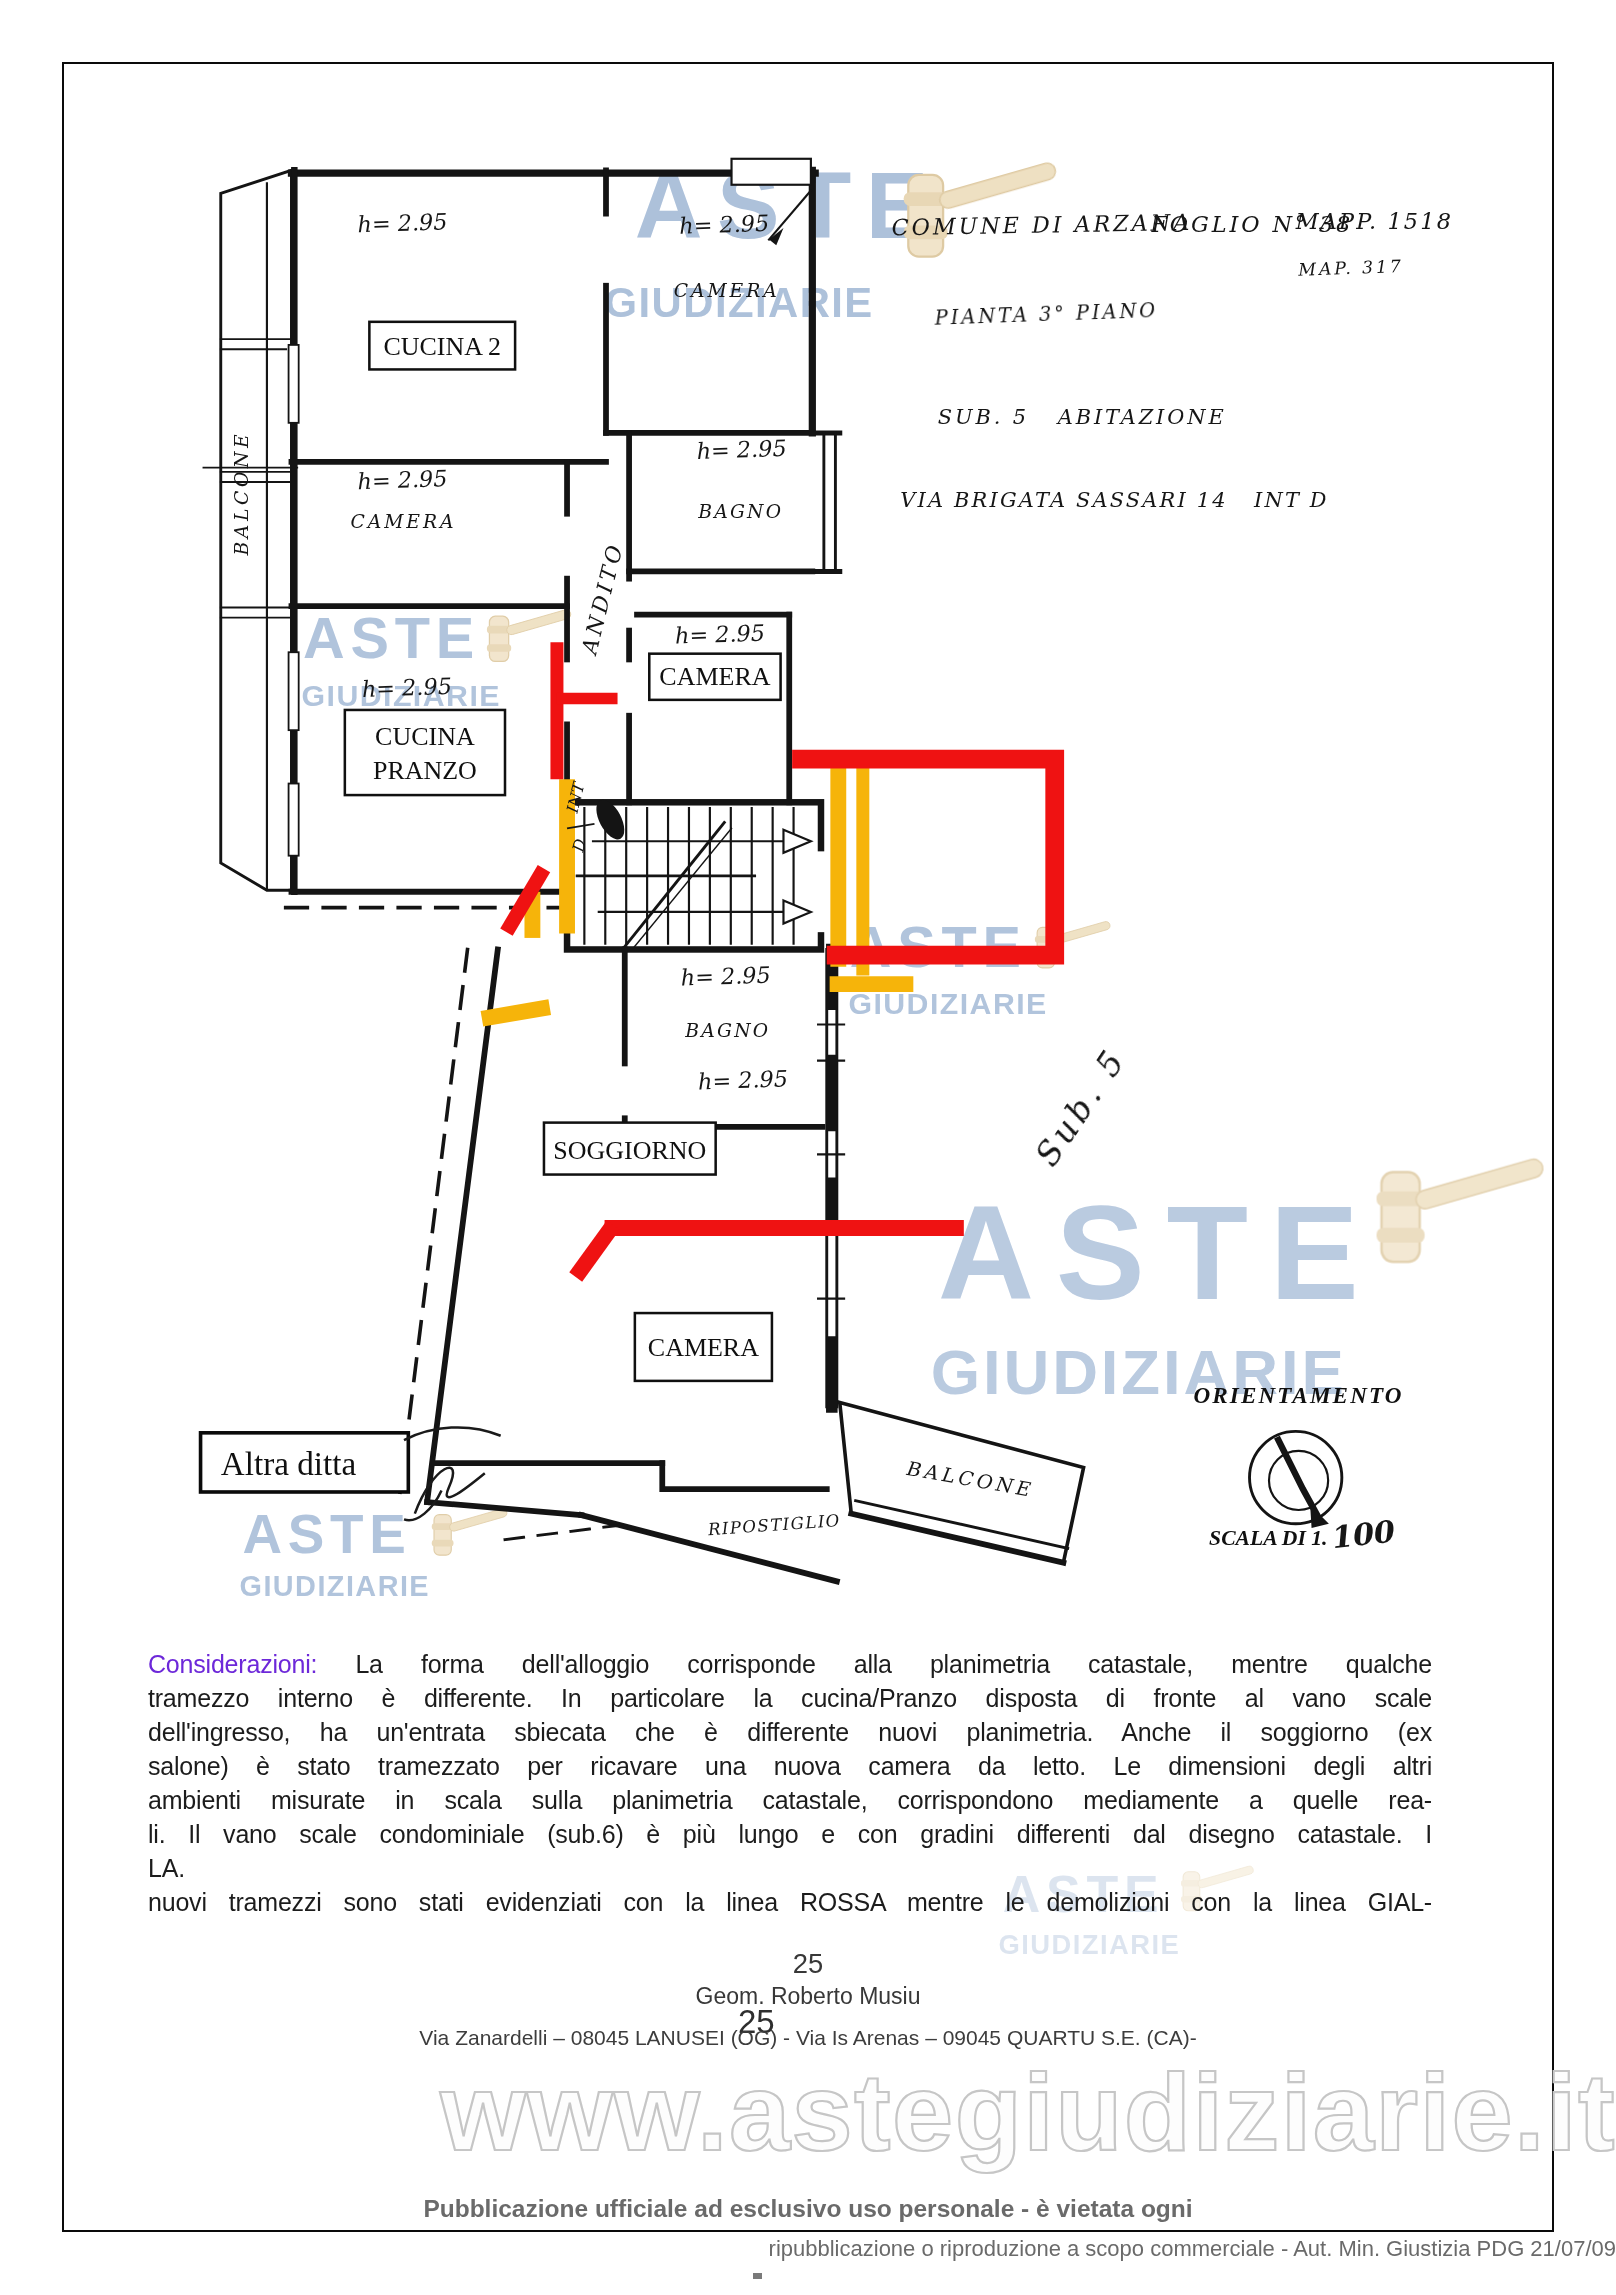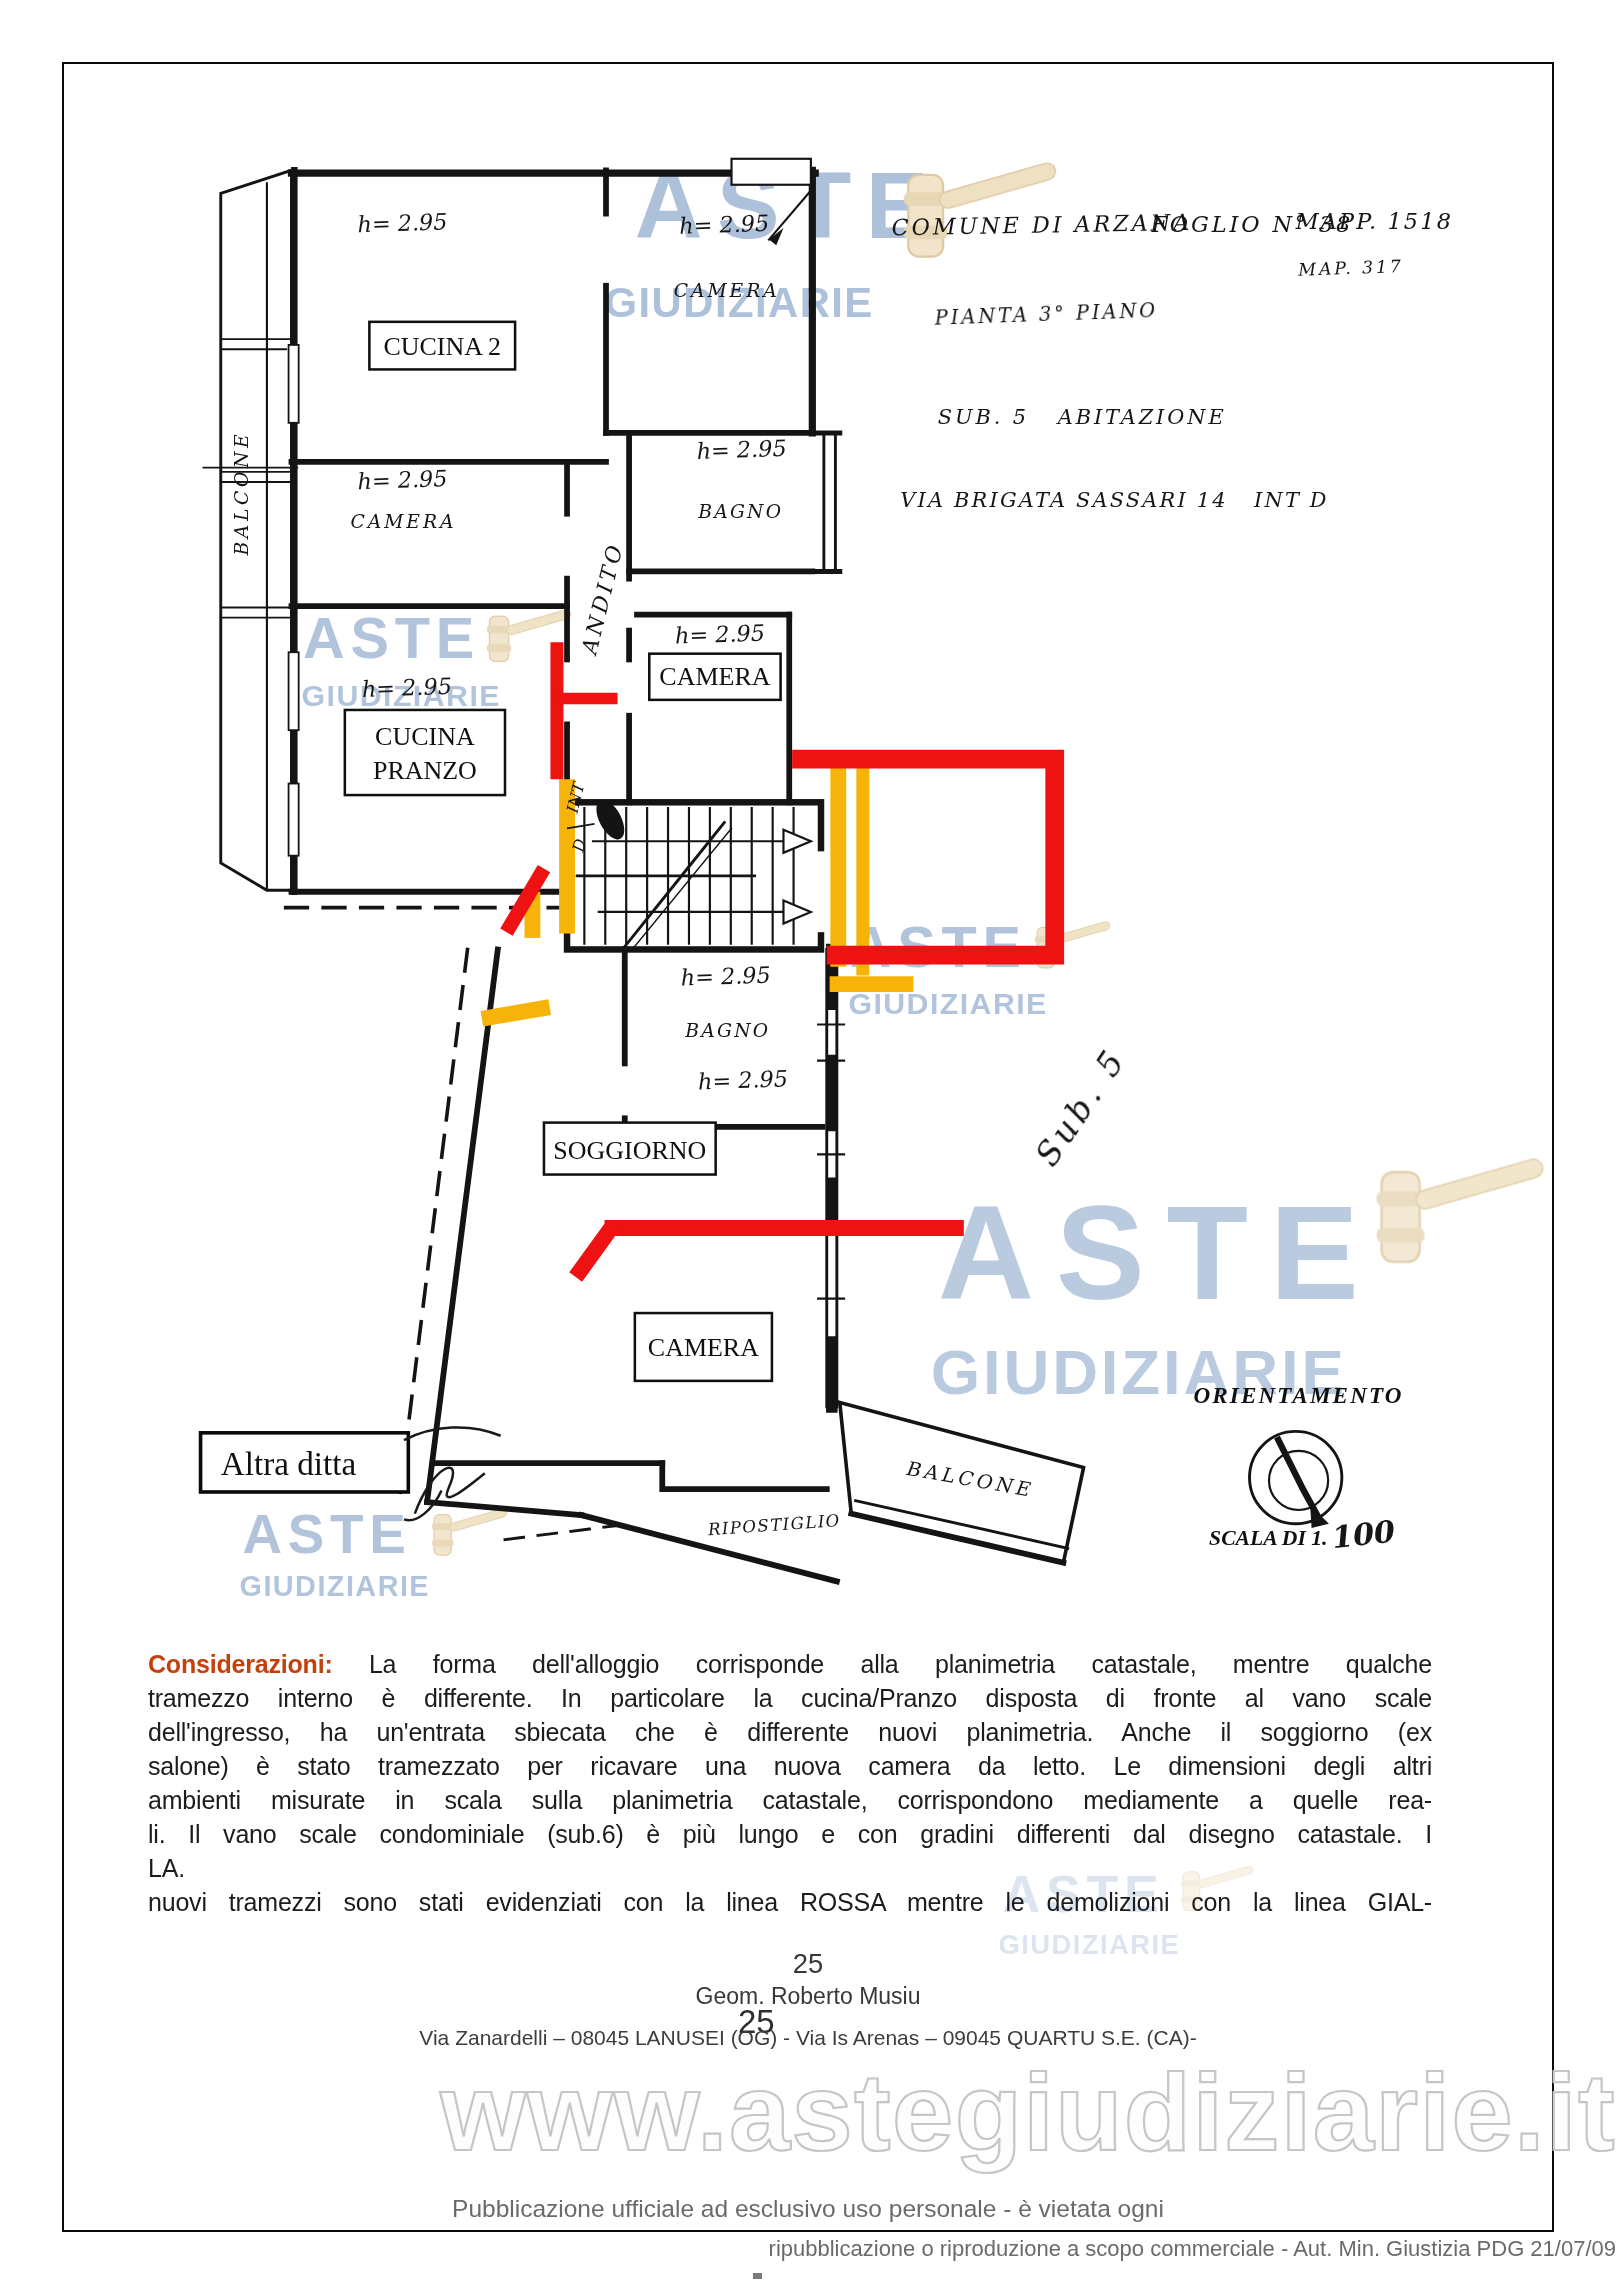--- a/index.html
+++ b/index.html
@@ -9,31 +9,31 @@
           border:2.9px solid #0a0a0a;}
   svg text{white-space:pre;}
   .hw{font-family:"DejaVu Serif",serif;font-style:italic;fill:#161616;}
   .lbl{font-family:"Liberation Serif",serif;fill:#101010;}
   .wm{font-family:"Liberation Sans",sans-serif;fill:#a9bed9;font-weight:bold;}
   
   .considerazioni{position:absolute;left:148px;top:1647px;width:1284px;
     font-size:25px;line-height:34px;color:#1c1c1c;letter-spacing:-0.2px;}
   .cline{text-align:justify;text-align-last:justify;}
   .cline.last{text-align-last:left;}
-  .clabel{color:#c2410c;font-weight:bold;}
+  .clabel{color:#6d28d9;font-weight:normal;}
   
   .f-center{position:absolute;left:0;width:1616px;text-align:center;color:#383838;}
   .pgnum{top:1948px;font-size:27.4px;}
   .author{top:1983px;font-size:23px;}
   .pgnum2{position:absolute;left:738px;top:2003px;font-size:33px;color:#2e2e2e;}
   .address{top:2026px;font-size:21px;color:#3d3d3d;}
   .urlwm{position:absolute;left:0;top:2048px;width:1616px;text-align:right;
     font-size:110px;font-weight:bold;letter-spacing:1.4px;color:#fdfdfd;
     -webkit-text-stroke:2.2px #c6c6c6;font-family:"Liberation Sans",sans-serif;}
-  .legal1{top:2195px;font-size:24.5px;color:#6a6a6a;}
+  .legal1{top:2195px;font-size:24.5px;color:#6a6a6a;font-weight:bold;}
   .legal2{top:2236px;font-size:22px;color:#6a6a6a;text-align:right;}
   .smallmark{position:absolute;left:753px;top:2273px;width:8.7px;height:5.8px;background:#7a7a7a;}
 </style>
 </head>
 <body>
 
 <div class="page">
   <div class="border"></div>
 
   <svg width="1616" height="2295" viewBox="0 0 2240 3181" style="position:absolute;left:0;top:0">

